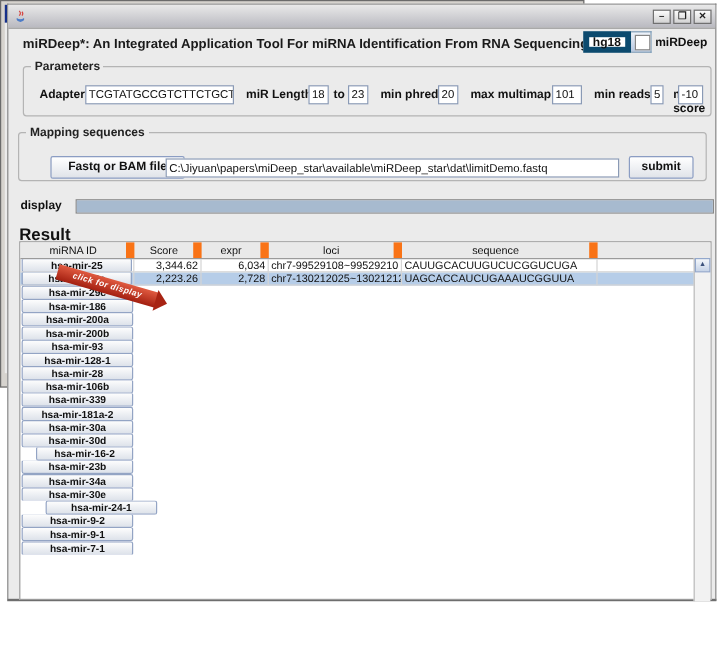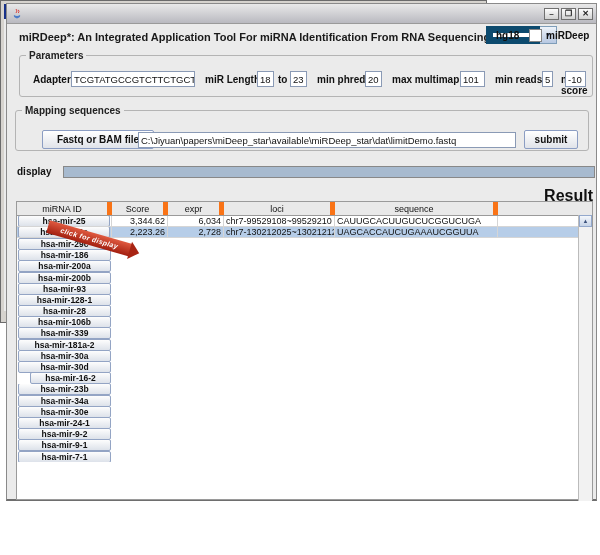--- a/index.html
+++ b/index.html
@@ -15,21 +15,21 @@
   .tbar.child{height:15px;background:linear-gradient(90deg,#16308a,#3a5fb0 38%,#9db9e2 75%,#cfe0f2);border-bottom:none;}
   .jicon{margin-left:4px;display:inline-flex;}
   .winbtns{margin-left:auto;margin-right:3px;display:flex;gap:2px;}
   .wbtn{width:15px;height:12px;background:linear-gradient(#fdfdfd,#d2d2d2);border:1px solid #707070;
         font:bold 8px "Liberation Sans",sans-serif;display:flex;align-items:center;justify-content:center;
         color:#222;box-sizing:border-box;}
   .tbar.child .wbtn{width:14px;height:11px;}
   
   .apptitle{position:absolute;left:12px;top:27px;font-size:11px;font-weight:bold;color:#1a1a1a;}
   .combo{position:absolute;left:479px;top:22px;display:flex;height:18px;}
-  .combo-val{width:54px;background:#fff;border:7px solid #0c4a6e;font-size:10px;font-weight:bold;
+  .combo-val{width:40px;background:#fff;border:5px solid #0c4a6e;font-size:10px;font-weight:bold;
              display:flex;align-items:center;padding-left:3px;box-sizing:border-box;}
   .combo-btn{width:16px;background:linear-gradient(#eef3fa,#b7c8e2);border:1px solid #7f9db9;border-left:none;
              font-size:6px;color:#29406b;display:flex;align-items:center;justify-content:center;}
   .chk{position:absolute;left:522px;top:25px;display:flex;align-items:center;gap:4px;}
   .chkbox{width:11px;height:11px;background:#fff;border:1px solid #858585;}
   .chklbl{font-size:10px;font-weight:bold;}
   
   .fs{position:absolute;border:1px solid #b4b4b4;border-radius:3px;margin:0;padding:0;box-sizing:border-box;}
   .fs legend{font-size:10px;font-weight:bold;color:#222;margin-left:6px;padding:0 3px;}
   #fs-params{left:12px;top:46px;width:574px;height:47px;}
@@ -39,24 +39,24 @@
          padding:0 2px;box-sizing:border-box;height:16px;overflow:hidden;white-space:nowrap;}
   .pp{position:absolute;top:10px;}
   .btn{position:absolute;background:linear-gradient(#ffffff,#e0e3e9);border:1px solid #8b9dc3;border-radius:2px;
        font:bold 10px "Liberation Sans",sans-serif;color:#111;display:flex;align-items:center;justify-content:center;
        box-sizing:border-box;}
   
   #proglbl{position:absolute;left:10px;top:162px;}
   #progressbar{position:absolute;left:56px;top:162px;width:532px;height:12px;border:1px solid #888;background:#eee;box-sizing:border-box;}
   #progressbar .fill{width:100%;height:100%;background:#a7bacf;}
   
-  #resultlbl{position:absolute;left:9px;top:183px;width:577px;text-align:right;font-size:16px;font-weight:bold;}
+  #resultlbl{position:absolute;left:9px;top:183px;width:577px;text-align:left;font-size:14px;font-weight:bold;}
   #rtable{position:absolute;left:9px;top:197px;width:577px;height:299px;background:#fff;border:1px solid #9a9a9a;box-sizing:border-box;}
   .thead{display:flex;height:13px;background:#e9e9e9;border-bottom:1px solid #9a9a9a;}
-  .th{font-size:9px;color:#111;border-right:5px solid #f97316;display:flex;align-items:center;justify-content:center;box-sizing:border-box;}
+  .th{font-size:9px;color:#111;border-right:7px solid #f97316;display:flex;align-items:center;justify-content:center;box-sizing:border-box;}
   .trow{display:flex;height:11.2px;align-items:stretch;}
   .td{font-size:9px;display:flex;align-items:center;box-sizing:border-box;border-right:1px solid #d5d5d5;
       border-bottom:1px solid #d5d5d5;overflow:hidden;white-space:nowrap;}
   .td.num{justify-content:flex-end;padding-right:2px;}
   .td.txt{padding-left:2px;}
   .trow.sel{background:#b6cde8;}
   .mirbtn{width:93px;margin:0 1px;background:linear-gradient(#fdfdfd,#dde2ea);border:1px solid #93a4c4;border-radius:2px;
           font:bold 8.5px "Liberation Sans",sans-serif;display:flex;align-items:center;justify-content:center;
           box-sizing:border-box;overflow:hidden;}
   .c-id{width:95px;}.c-score{width:56px;}.c-expr{width:56px;}.c-loci{width:111px;}.c-seq{width:163px;}.c-x{width:82px;border-right:none;}
@@ -256,21 +256,21 @@
             <div class="td c-id" style="border: none; justify-content: center;">
               <div class="mirbtn">hsa-mir-34a</div>
             </div>
           </div>
           <div class="trow">
             <div class="td c-id" style="border: none; justify-content: center;">
               <div class="mirbtn">hsa-mir-30e</div>
             </div>
           </div>
           <div class="trow">
-            <div class="td c-id" style="border: none; justify-content: center;">
+            <div class="td c-id" style="border: none; justify-content: center; margin-left: 20px;">
               <div class="mirbtn">hsa-mir-24-1</div>
             </div>
           </div>
           <div class="trow">
             <div class="td c-id" style="border: none; justify-content: center;">
               <div class="mirbtn">hsa-mir-9-2</div>
             </div>
           </div>
           <div class="trow">
             <div class="td c-id" style="border: none; justify-content: center;">

